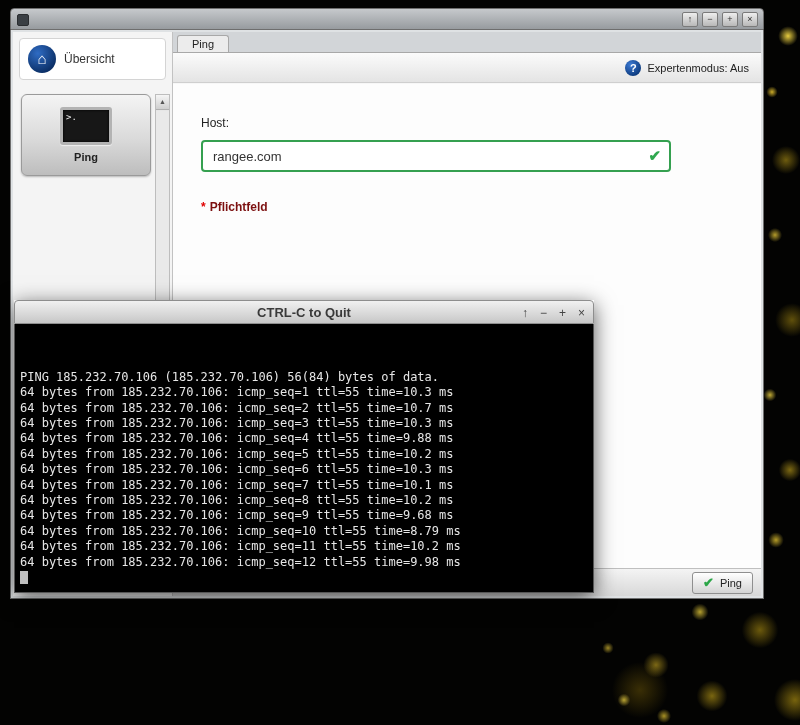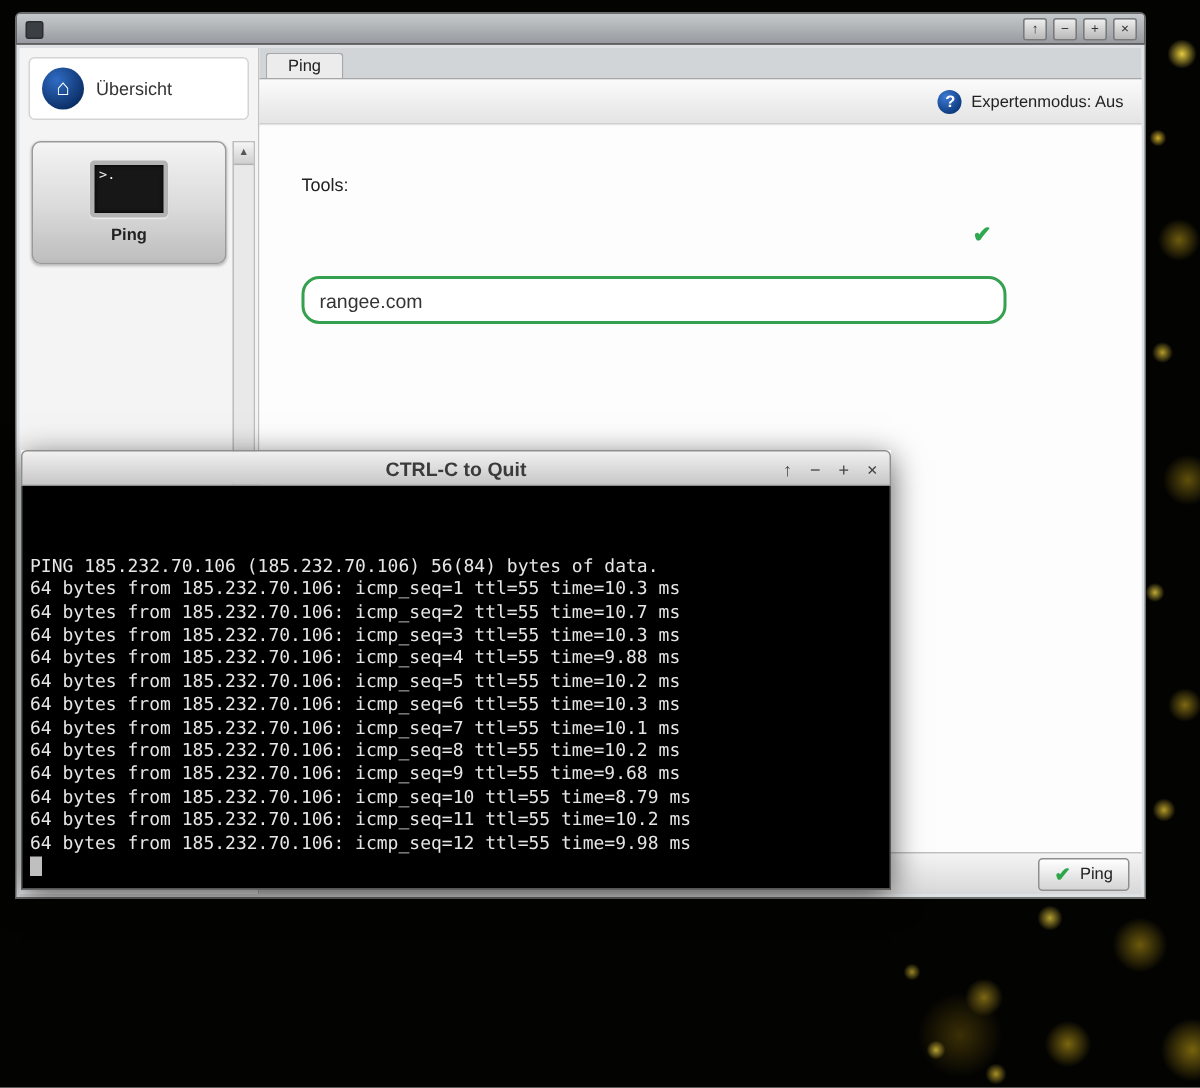--- a/index.html
+++ b/index.html
@@ -108,23 +108,23 @@
   .help-icon { width:16px; height:16px; border-radius:50%;
     background:radial-gradient(circle at 35% 30%, #3d7bd4, #0c3a7e 75%);
     color:#fff; font-size:11px; font-weight:bold; line-height:16px; text-align:center; }
   .expert-label { font-size:11px; color:#222; }
 
   .form-area { position:absolute; left:0; right:0; top:52px; bottom:28px;
     background:#fdfdfd; padding:32px 28px; }
   .host-label { font-size:12px; color:#222; margin-bottom:10px; }
   .input-wrap { position:relative; width:470px; }
   .host-input {
-    width:100%; height:32px; border:2px solid #35a050; border-radius:12px;
+    width:100%; height:32px; border:2px solid #35a050; border-radius:4px;
     padding:0 32px 0 10px; font-size:13px; color:#333; outline:none;
-    font-family:"Liberation Sans", sans-serif; background:#fff;margin-top:44px;
+    font-family:"Liberation Sans", sans-serif; background:#fff;
   }
   .input-check { position:absolute; right:10px; top:7px; color:#2fa84f;
     font-size:15px; font-weight:bold; }
   .required-note { margin-top:28px; font-size:12px; font-weight:bold; color:#7c1010; }
   .required-note .star { color:#e00000; margin-right:4px; }
 
   .bottombar { position:absolute; left:0; right:0; bottom:0; height:28px;
     background:linear-gradient(#f4f4f4,#d8d8d8); border-top:1px solid #bfbfbf;
     display:flex; justify-content:flex-end; align-items:center; padding-right:8px; }
   .ping-button { height:22px; padding:0 10px; border:1px solid #8f8f8f; border-radius:3px;
@@ -197,24 +197,27 @@
         <div class="tabbar">
           <div class="tab">Ping</div>
         </div>
 
         <div class="toolbar">
           <span class="help-icon">?</span>
           <span class="expert-label">Expertenmodus: Aus</span>
         </div>
 
         <div class="form-area">
-          <div class="host-label">Tools:</div>
+          <div class="host-label">Host:</div>
           <div class="input-wrap">
             <input class="host-input" type="text" value="rangee.com" style="">
             <span class="input-check">✔</span>
+          </div>
+          <div class="required-note">
+            <span class="star">*</span><span>Pflichtfeld</span>
           </div>
         </div>
 
         <div class="bottombar">
           <button class="ping-button">
             <span class="btn-check">✔</span>
             <span>Ping</span>
           </button>
         </div>
       </div>

